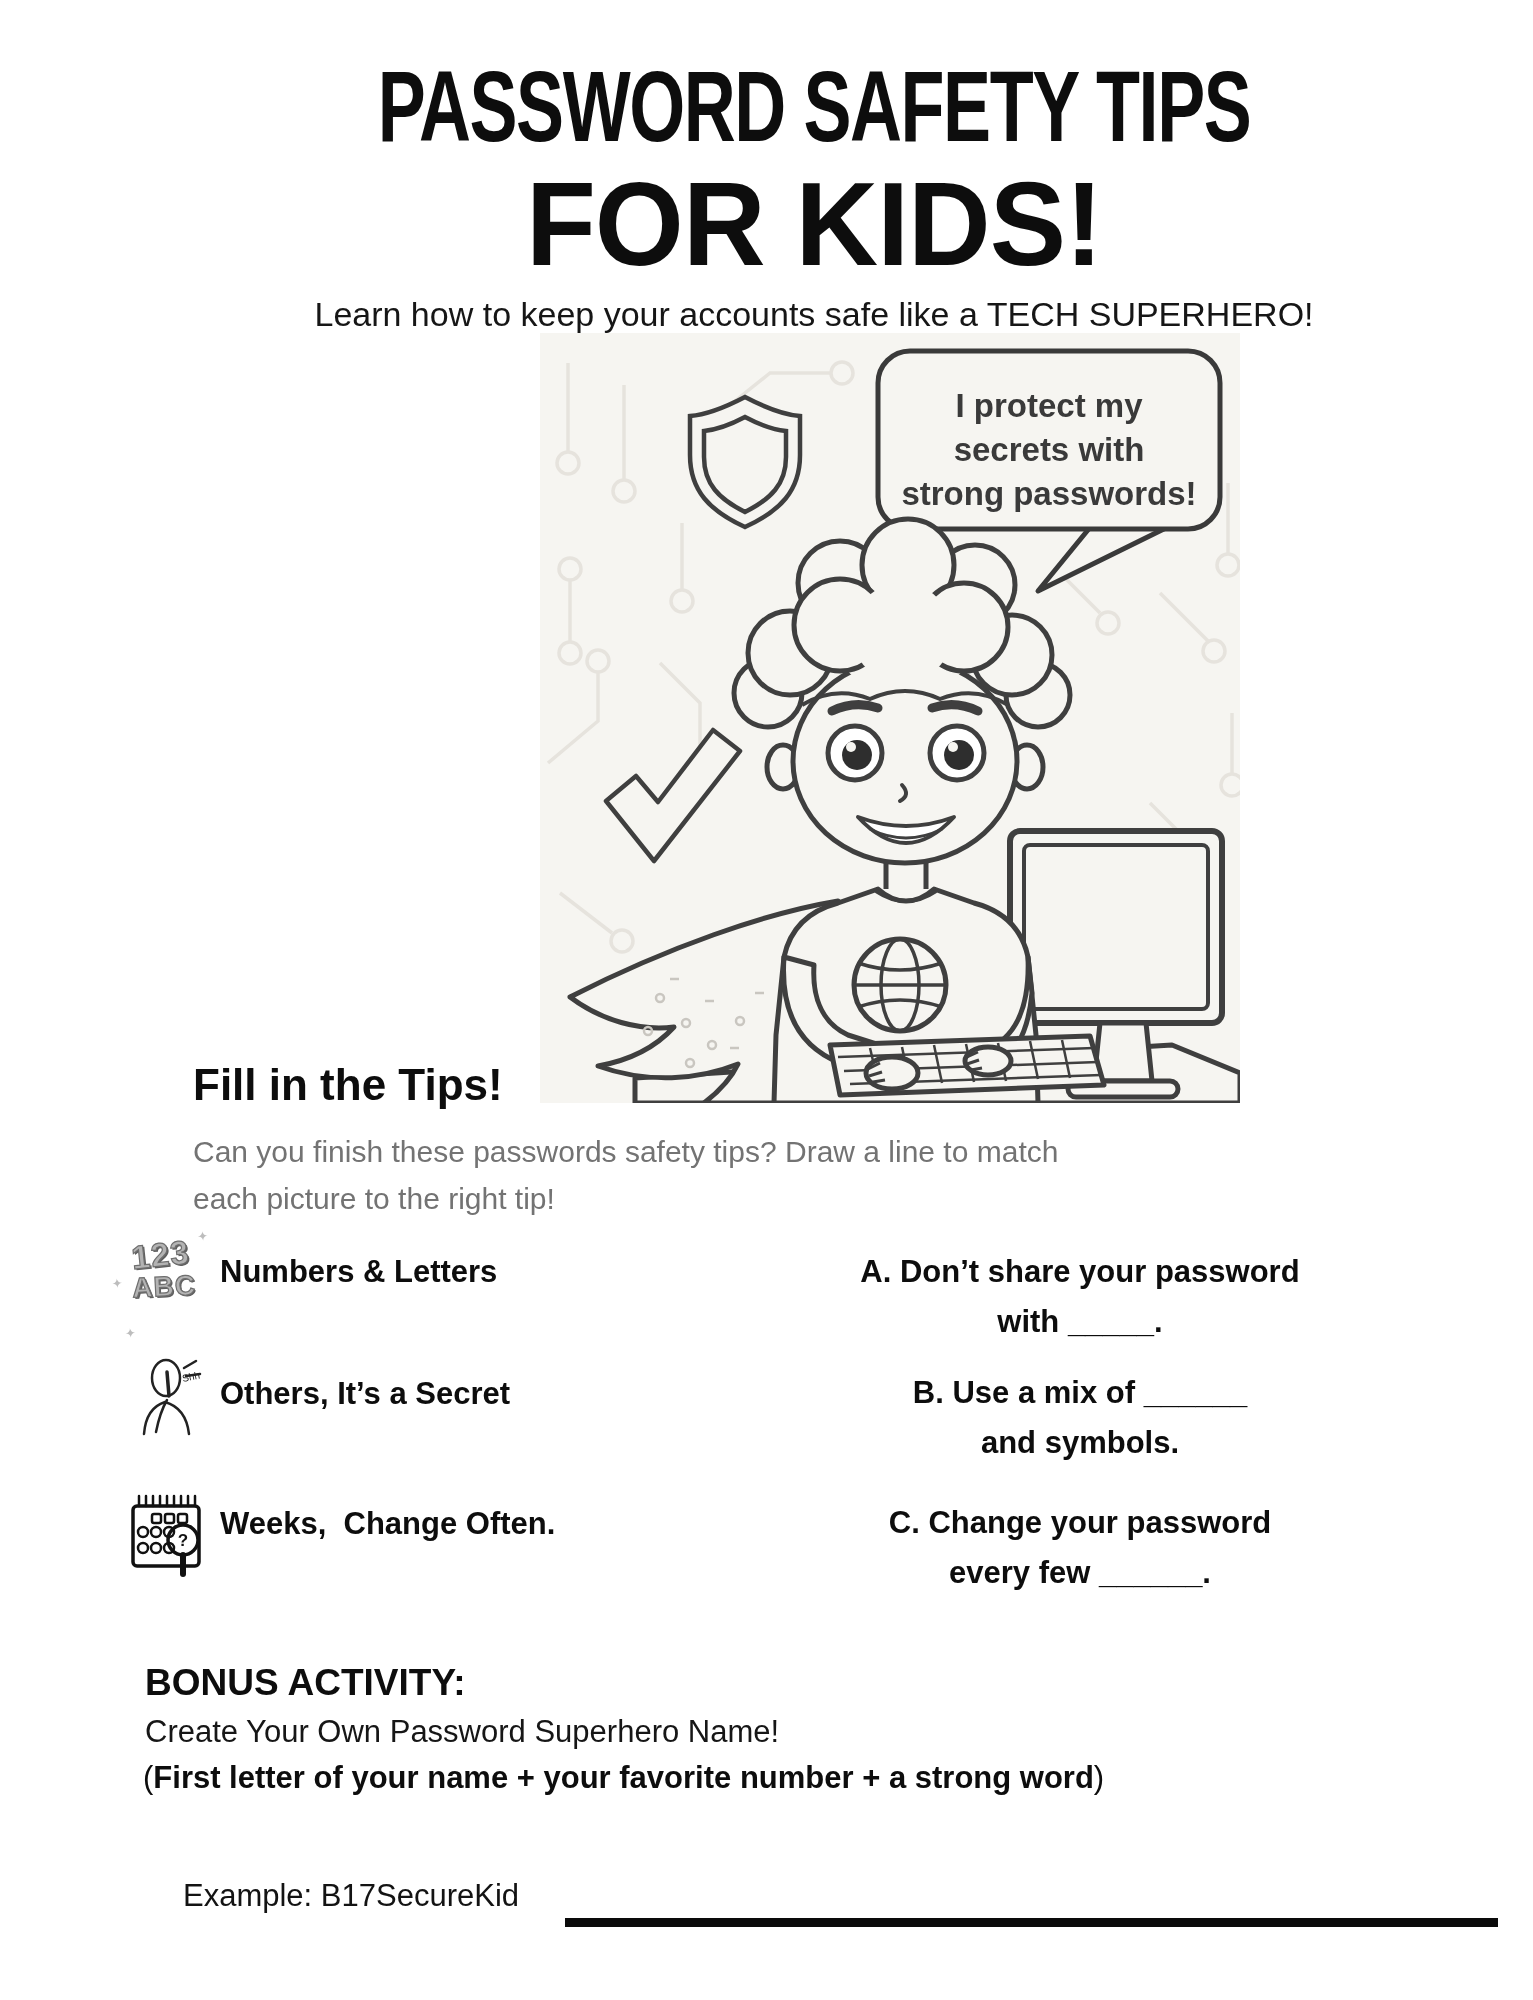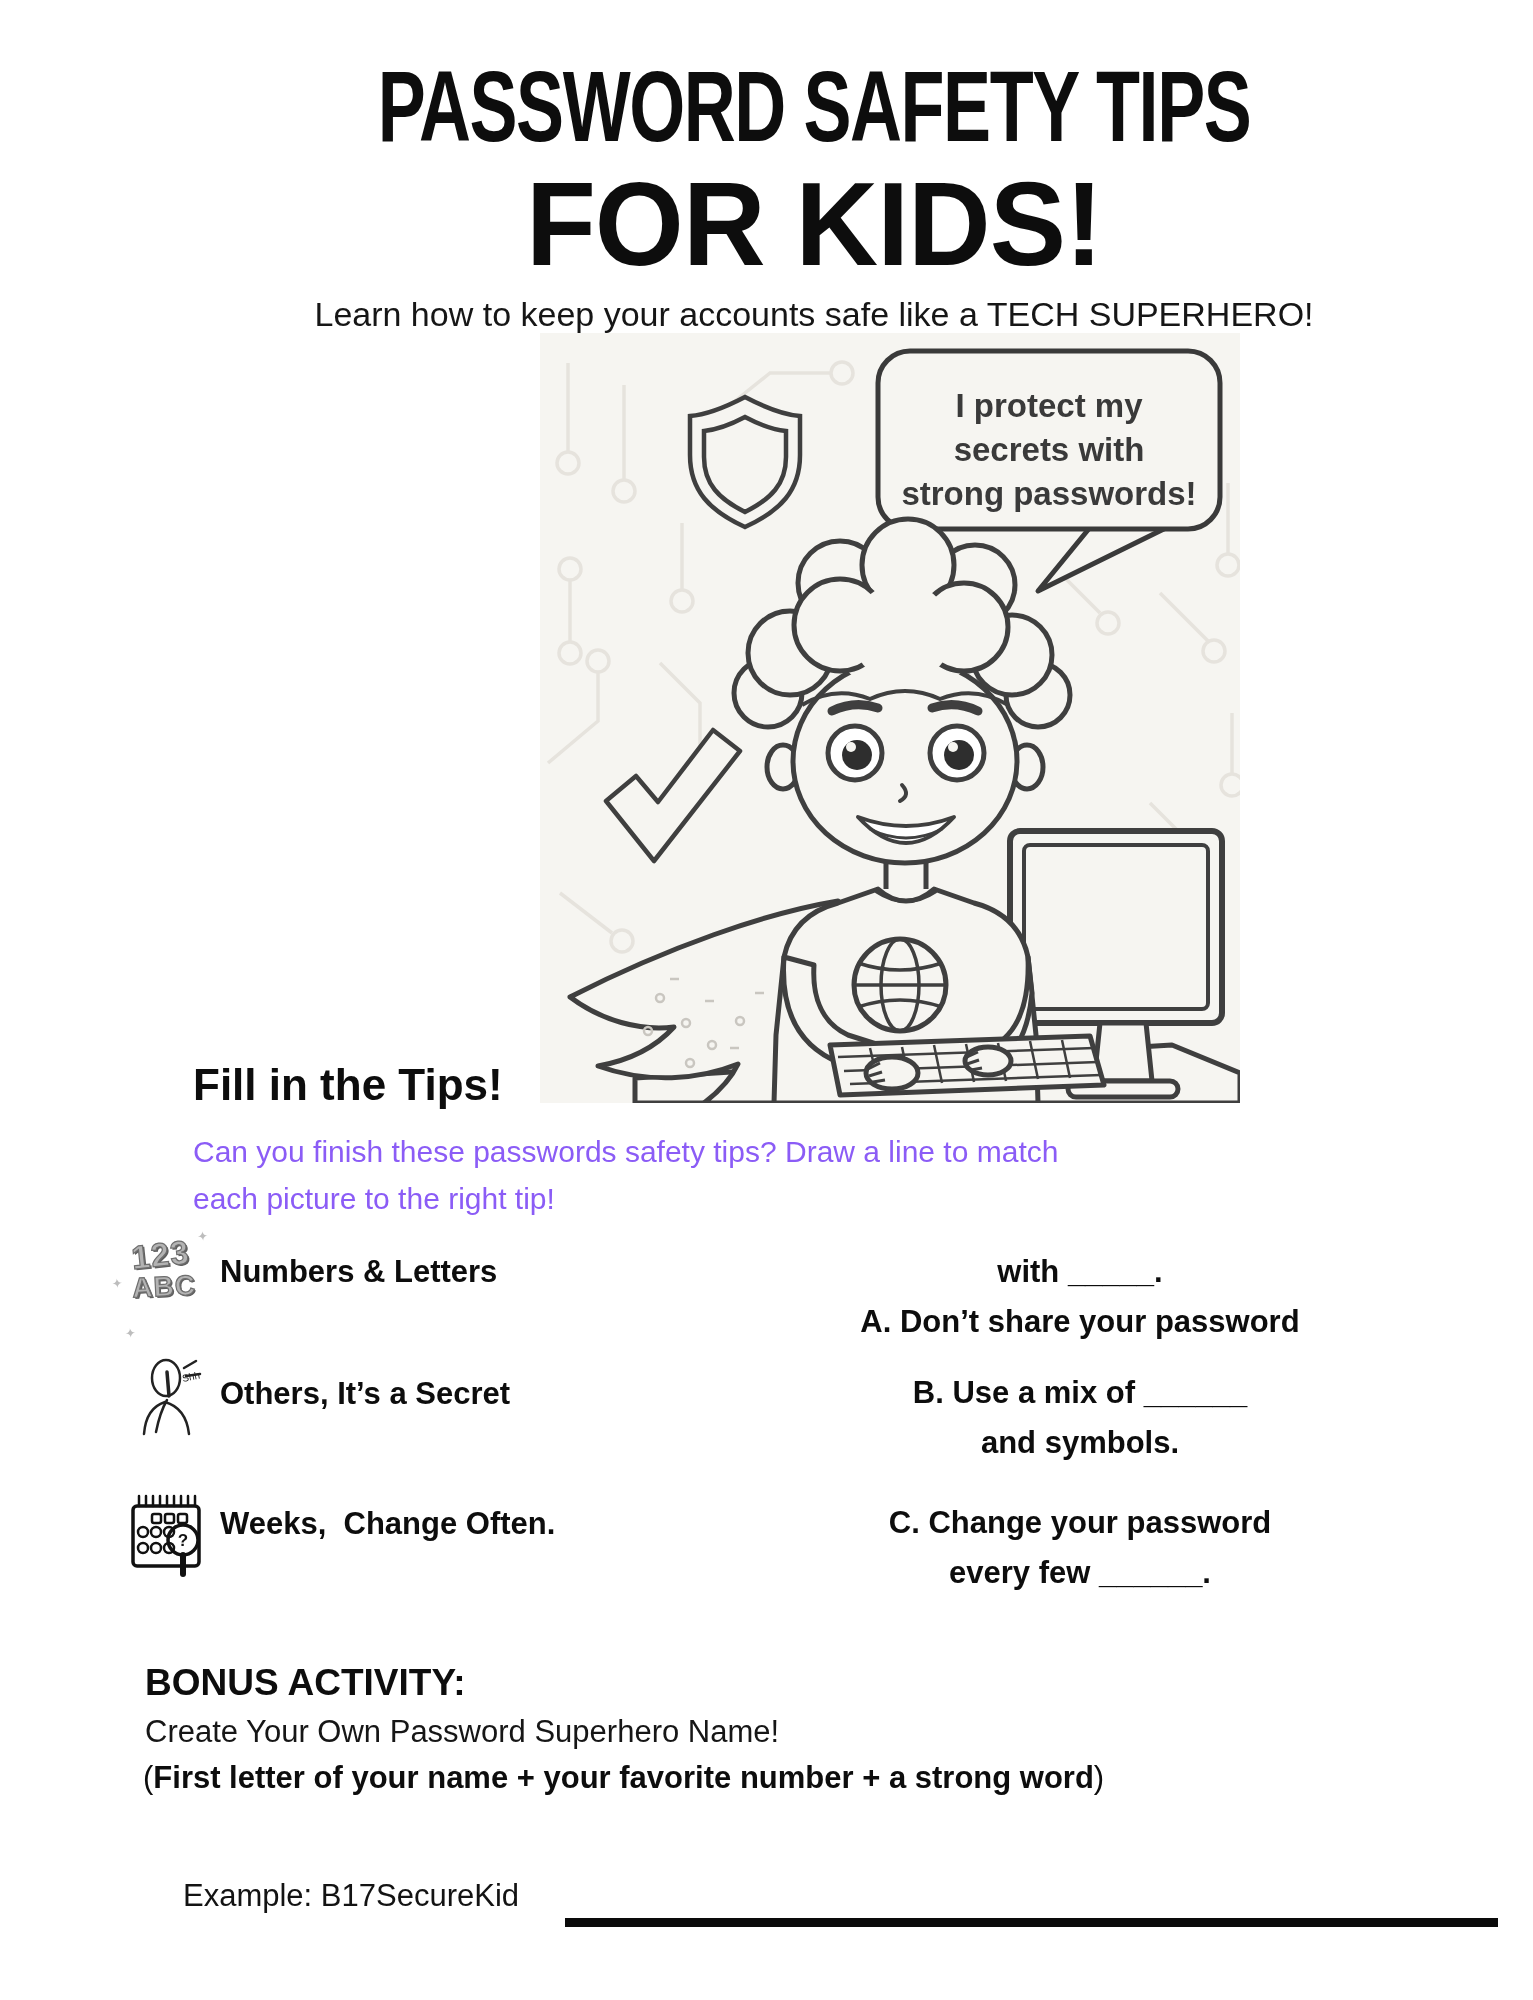--- a/index.html
+++ b/index.html
@@ -13,21 +13,21 @@
             letter-spacing:-2px;transform:scaleX(0.72);color:#0d0d0d;white-space:nowrap;}
   .title-l2{display:inline-block;font-size:118px;font-weight:bold;line-height:1.05;
             letter-spacing:-1px;transform:scaleX(0.97);color:#0d0d0d;margin-top:4px;white-space:nowrap;}
   .subtitle{font-size:34px;margin-top:8px;color:#161616;}
 
   
   .illo{left:540px;top:333px;width:700px;height:770px;}
 
   
   .fill-head{left:193px;top:1060px;font-size:44px;font-weight:bold;color:#0d0d0d;}
-  .fill-par{left:193px;top:1128px;width:900px;font-size:30px;line-height:47px;color:#8b5cf6;}
+  .fill-par{left:193px;top:1128px;width:900px;font-size:30px;line-height:47px;color:#737373;}
 
   
   .match-label{font-weight:bold;font-size:31px;color:#0d0d0d;white-space:pre-wrap;}
   .tip{width:500px;text-align:center;font-weight:bold;font-size:31px;line-height:50px;color:#0d0d0d;}
 
   
   .numicon{left:116px;top:1238px;width:95px;height:92px;transform:rotate(-6deg);
            text-align:center;line-height:1;}
   .numicon .row1{font-size:33px;font-weight:bold;color:#b3b3b3;
            text-shadow:1.5px 1.5px 0 #5f5f5f;-webkit-text-stroke:1.2px #6e6e6e;letter-spacing:1px;}
@@ -277,22 +277,22 @@
           <circle cx="41" cy="56" r="5"></circle>
       </g>
       <circle cx="55" cy="48" r="15" stroke-width="3.5"></circle>
       <path d="M55 63 V82" stroke-width="6" stroke-linecap="round"></path>
     </g>
     <text x="55" y="54" font-size="17" font-weight="bold" text-anchor="middle" font-family="Liberation Sans, sans-serif" fill="#111">?</text>
   </svg>
   <div class="abs match-label" style="left:220px;top:1506px;">Weeks,  Change Often.</div>
 
   <div class="abs tip" style="left:830px;top:1247px;">
+    <div>A. Don’t share your password</div>
     <div>with _____.</div>
-    <div>A. Don’t share your password</div>
   </div>
   <div class="abs tip" style="left:830px;top:1368px;">
     <div>B. Use a mix of ______</div>
     <div>and symbols.</div>
   </div>
   <div class="abs tip" style="left:830px;top:1498px;">
     <div>C. Change your password</div>
     <div>every few ______.</div>
   </div>
 

